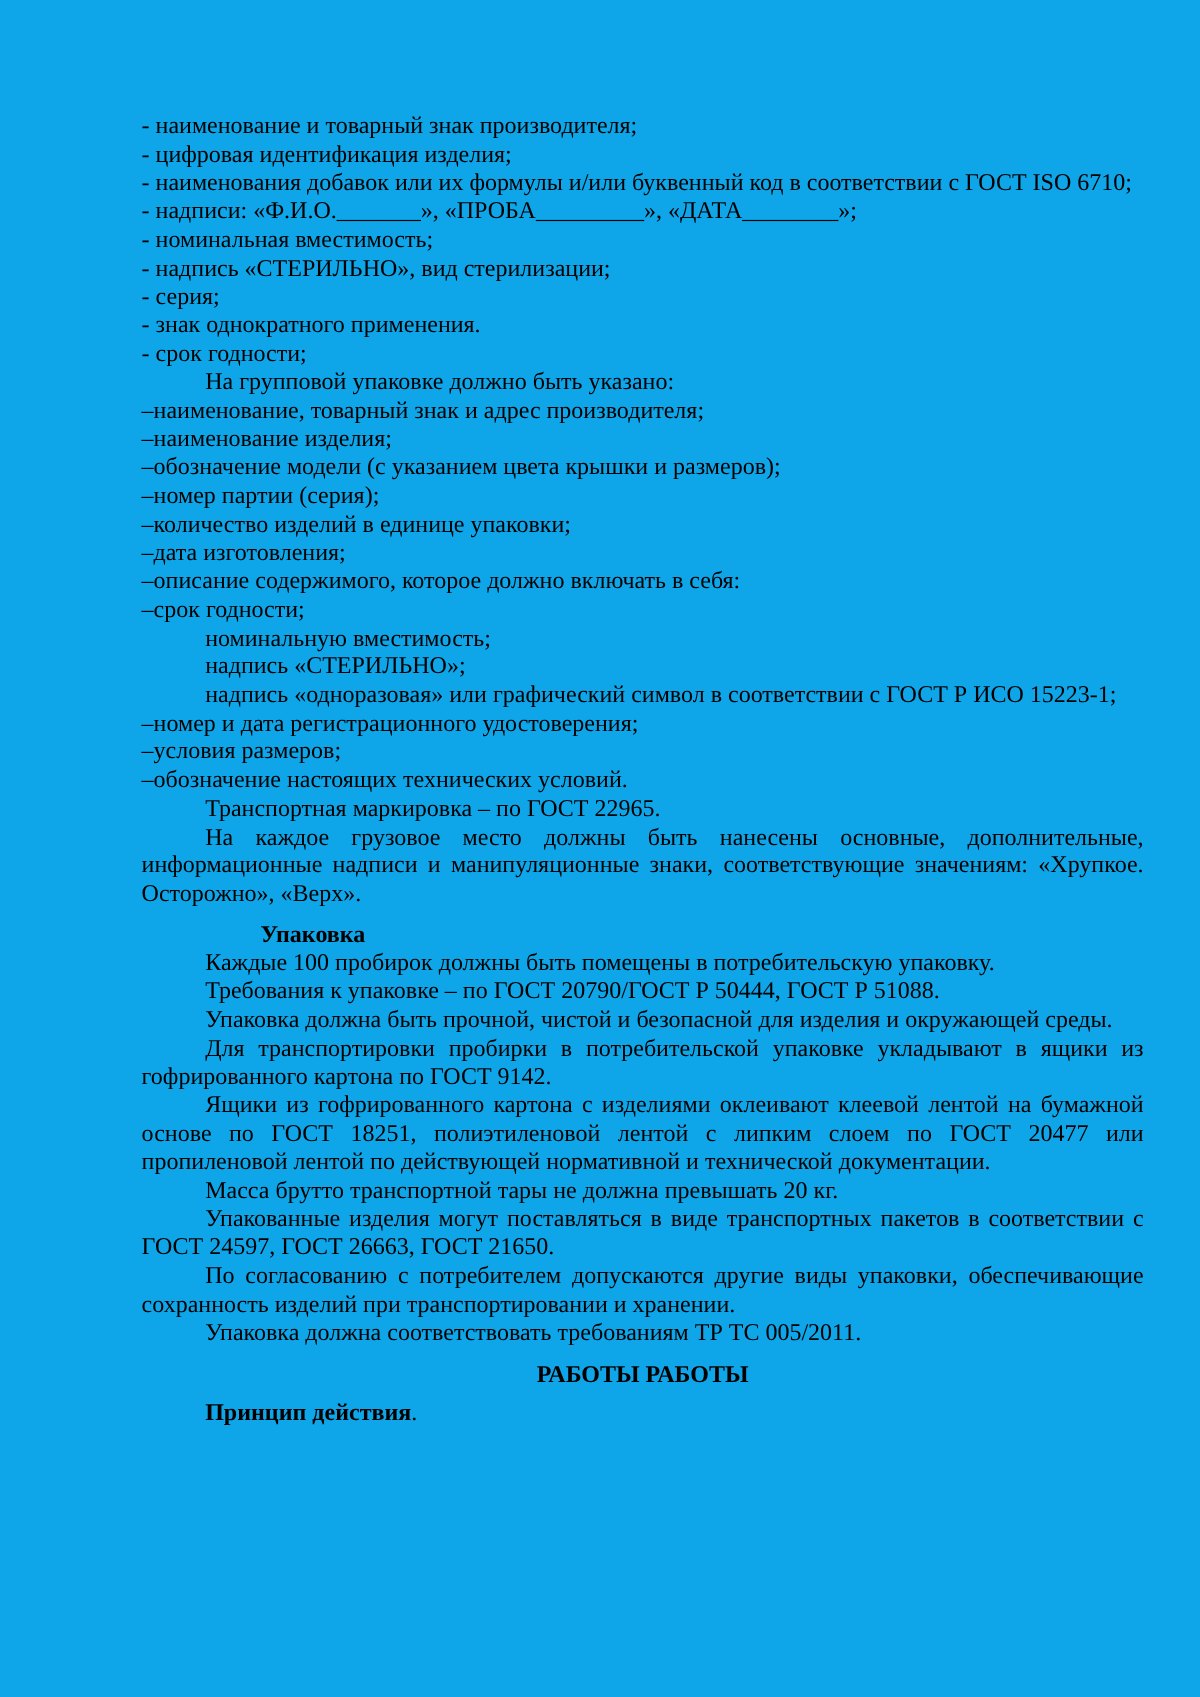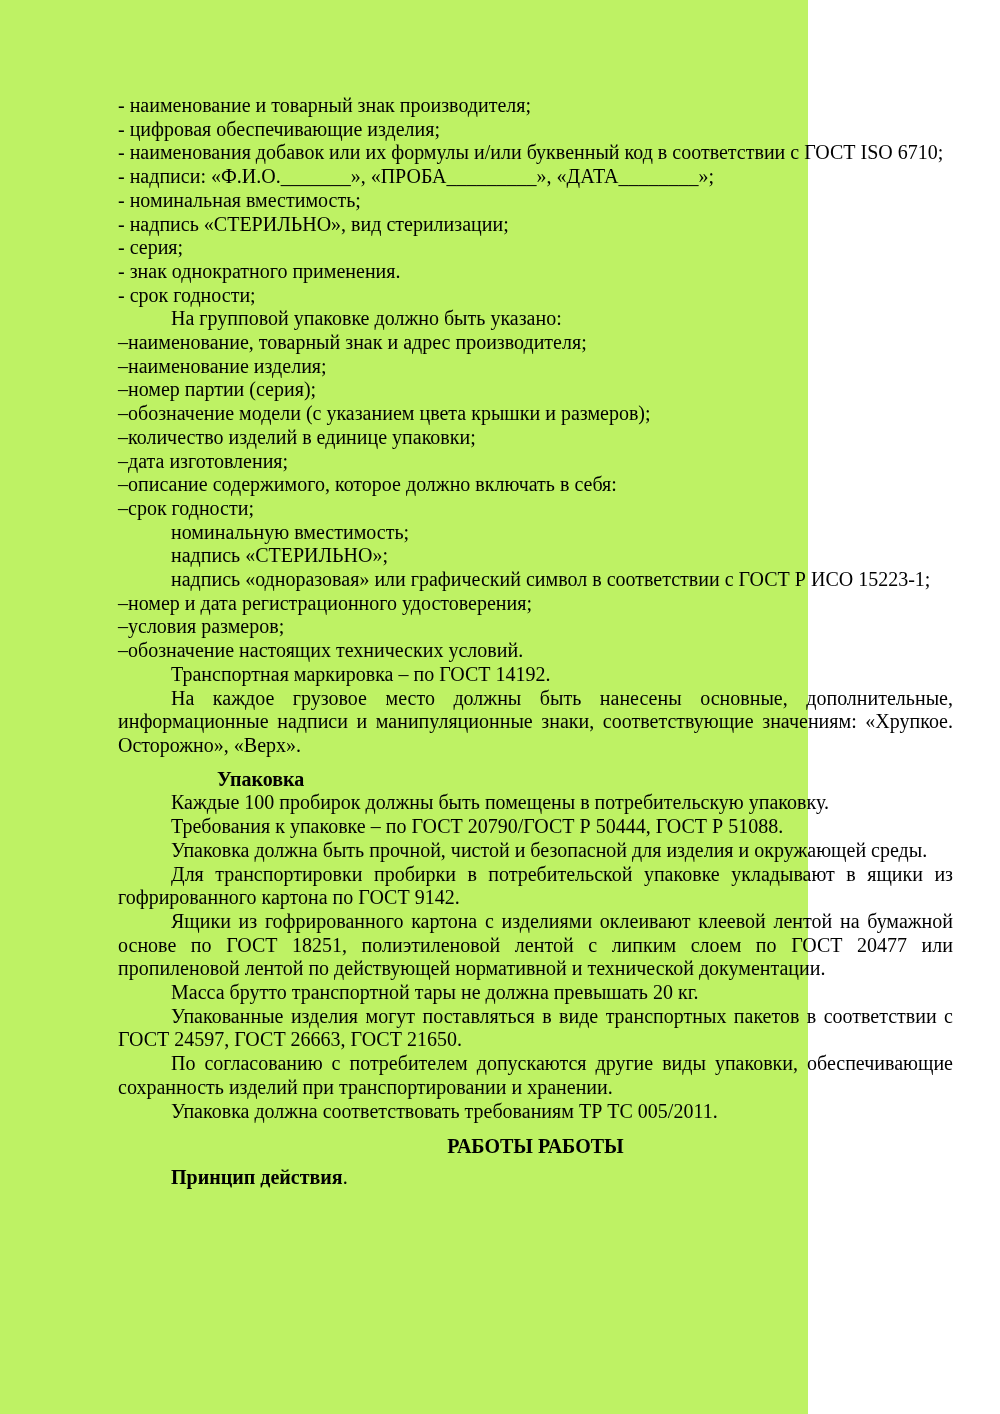--- a/index.html
+++ b/index.html
@@ -11,23 +11,23 @@
     height: 1414px;
     background: #ffffff;
     color: #000000;
     font-family: "Liberation Serif", "DejaVu Serif", serif;
     font-size: 20px;
     line-height: 23.7px;
     overflow: hidden;
   }
   .page {
     position: relative;
-    width: 808px;
+    width: 1000px;
     height: 1414px;
-    background: #bef264;
+    background: #0ea5e9;
   }
   .doc {
     position: absolute;
     left: 118px;
     top: 94px;
     width: 835px;
   }
   .doc p {
     margin: 0;
     padding: 0;
@@ -54,49 +54,49 @@
     font-weight: bold;
   }
 </style>
 </head>
 <body>
 
 <div class="page">
   <div class="doc">
 
     <p>- наименование и товарный знак производителя;</p>
-    <p>- цифровая обеспечивающие изделия;</p>
+    <p>- цифровая идентификация изделия;</p>
     <p>- наименования добавок или их формулы и/или буквенный код в соответствии с ГОСТ ISO 6710;</p>
     <p>- надписи: «Ф.И.О._______», «ПРОБА_________», «ДАТА________»;</p>
     <p>- номинальная вместимость;</p>
     <p>- надпись «СТЕРИЛЬНО», вид стерилизации;</p>
     <p>- серия;</p>
     <p>- знак однократного применения.</p>
     <p>- срок годности;</p>
 
     <p class="indent">На групповой упаковке должно быть указано:</p>
 
     <p>–наименование, товарный знак и адрес производителя;</p>
     <p>–наименование изделия;</p>
+    <p>–обозначение модели (с указанием цвета крышки и размеров);</p>
     <p>–номер партии (серия);</p>
-    <p>–обозначение модели (с указанием цвета крышки и размеров);</p>
     <p>–количество изделий в единице упаковки;</p>
     <p>–дата изготовления;</p>
     <p>–описание содержимого, которое должно включать в себя:</p>
     <p>–срок годности;</p>
 
     <p class="indent">номинальную вместимость;</p>
     <p class="indent">надпись «СТЕРИЛЬНО»;</p>
     <p class="indent">надпись «одноразовая» или графический символ в соответствии с ГОСТ Р ИСО 15223-1;</p>
 
     <p>–номер и дата регистрационного удостоверения;</p>
     <p>–условия размеров;</p>
     <p>–обозначение настоящих технических условий.</p>
 
-    <p class="indent">Транспортная маркировка – по ГОСТ 14192.</p>
+    <p class="indent">Транспортная маркировка – по ГОСТ 22965.</p>
     <p class="indent">На каждое грузовое место должны быть нанесены основные, дополнительные, информационные надписи и манипуляционные знаки, соответствующие значениям: «Хрупкое. Осторожно», «Верх».</p>
 
     <p class="heading-packaging">Упаковка</p>
 
     <p class="indent">Каждые 100 пробирок должны быть помещены в потребительскую упаковку.</p>
     <p class="indent">Требования к упаковке – по ГОСТ 20790/ГОСТ Р 50444, ГОСТ Р 51088.</p>
     <p class="indent">Упаковка должна быть прочной, чистой и безопасной для изделия и окружающей среды.</p>
     <p class="indent">Для транспортировки пробирки в потребительской упаковке укладывают в ящики из гофрированного картона по ГОСТ 9142.</p>
     <p class="indent">Ящики из гофрированного картона с изделиями оклеивают клеевой лентой на бумажной основе по ГОСТ 18251, полиэтиленовой лентой с липким слоем по ГОСТ 20477 или пропиленовой лентой по действующей нормативной и технической документации.</p>
     <p class="indent">Масса брутто транспортной тары не должна превышать 20 кг.</p>

